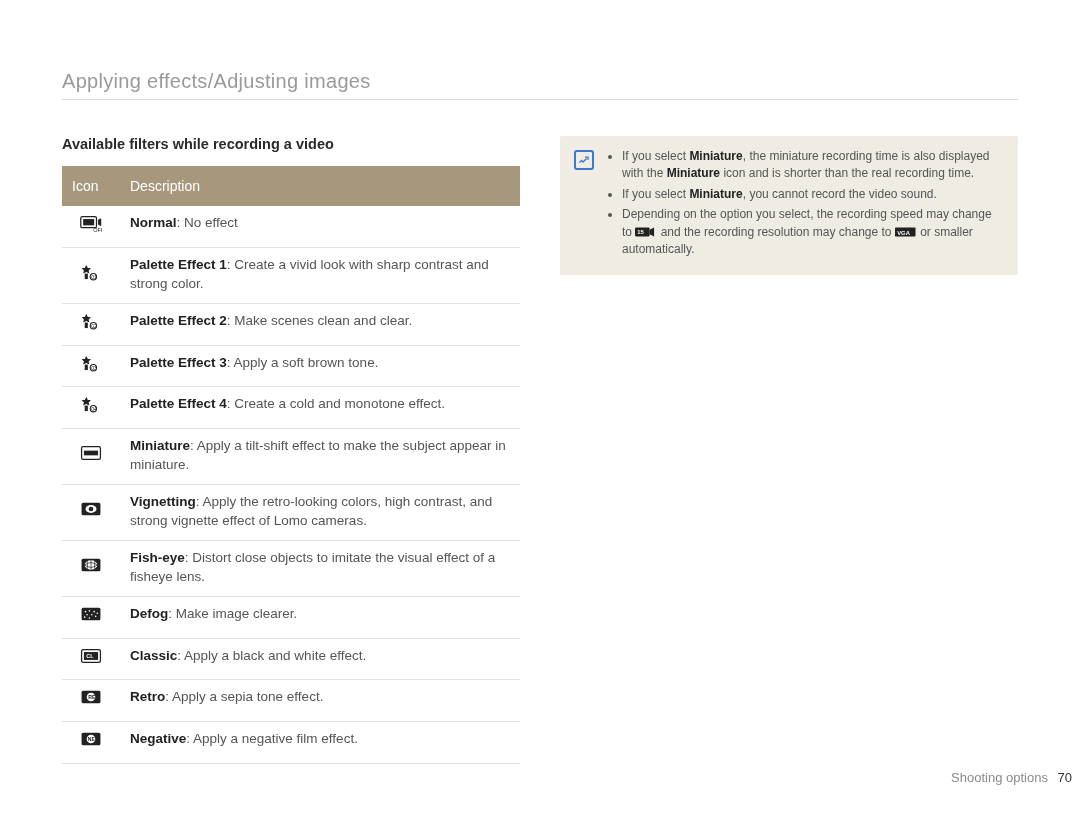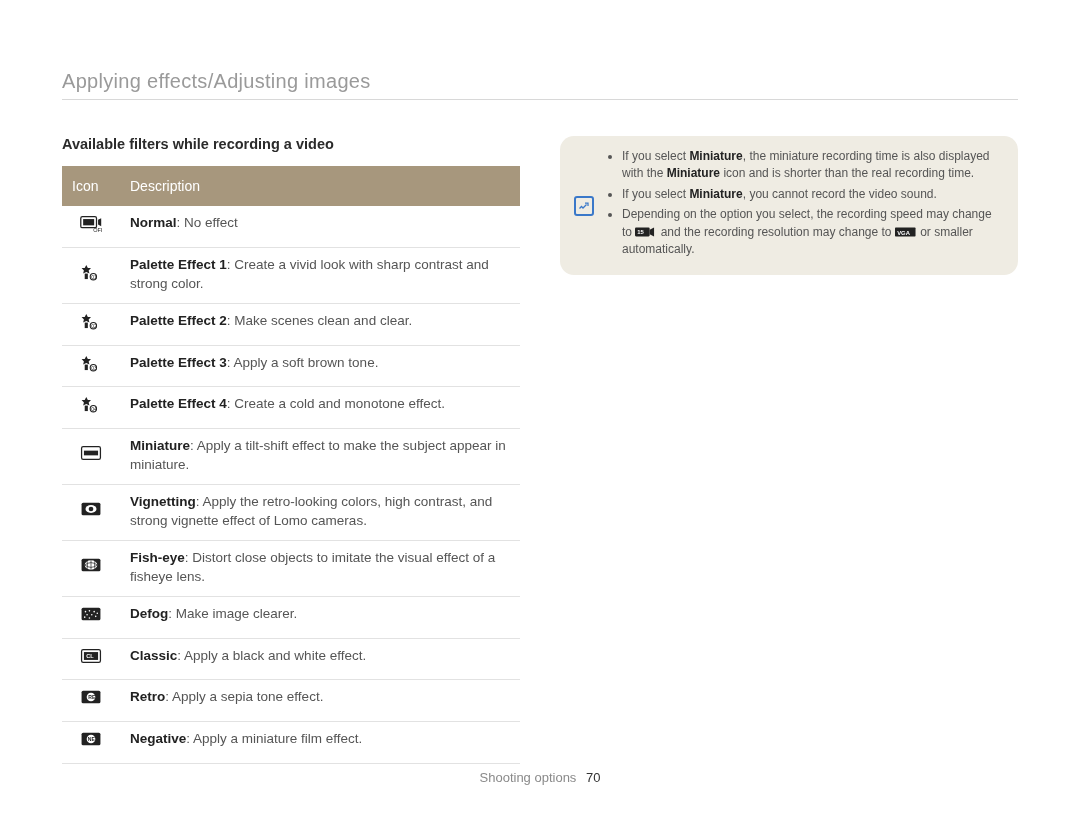--- a/index.html
+++ b/index.html
@@ -67,25 +67,25 @@
   }
   table.filters td.desc-cell b { color: #222; font-weight: bold; text-align: center; }
   .filter-icon {
     width: 22px;
     height: 18px;
     display: inline-block;
   }
   
   .note {
     background: #efece3;
-    border-radius: 14px;
+    border-radius: 2px;
     padding: 12px 18px 14px 14px;
     display: flex;
     gap: 12px;
-    align-items: center;
+    align-items: flex-start;
     font-size: 12px;
     color: #555;
     line-height: 1.45;
   }
   .note-icon {
     width: 20px; height: 20px;
     border: 2px solid #3a78c9;
     border-radius: 3px;
     display: flex;
     align-items: center;
@@ -98,22 +98,22 @@
   .note ul li { margin-bottom: 3px; }
   .note b { color: #222; font-weight: bold; }
   .inline-icon {
     display: inline-block;
     width: 22px; height: 12px;
     vertical-align: -2px;
   }
   .footer {
     position: absolute;
     bottom: 30px;
-    left: 0; right: 0;
-    text-align: center;
+    left: 0; right: 8px;
+    text-align: right;
     font-size: 13px;
     color: #8a8a8a;
   }
   .footer .pageno { color: #333; font-weight: 500; margin-left: 6px; }
 </style>
 </head>
 <body>
 
 <div class="page">
   <div class="page-title">Applying effects/Adjusting images</div>
@@ -232,21 +232,21 @@
                   <text x="10.5" y="13.5" font-size="6.5" fill="#222" font-family="Arial" font-weight="bold">RE</text>
                 </svg></td>
               <td class="desc-cell"><b>Retro</b><span>: Apply a sepia tone effect.</span></td>
             </tr>
             <tr>
               <td class="icon-cell"><svg class="filter-icon" viewBox="0 0 28 22">
                   <rect x="2" y="3" width="24" height="16" rx="2" fill="#222"></rect>
                   <circle cx="14" cy="11" r="5.5" fill="#fff"></circle>
                   <text x="10" y="13.5" font-size="6.5" fill="#222" font-family="Arial" font-weight="bold">NE</text>
                 </svg></td>
-              <td class="desc-cell"><b>Negative</b><span>: Apply a miniature film effect.</span></td>
+              <td class="desc-cell"><b>Negative</b><span>: Apply a negative film effect.</span></td>
             </tr>
           </tbody>
       </table>
     </div>
 
     <div class="col">
       <div class="note">
         <div class="note-icon">
           <svg viewBox="0 0 24 24" fill="none" stroke="#3a78c9" stroke-width="2.5">
             <path d="M3 17l4-4 3 3 7-7"></path>

